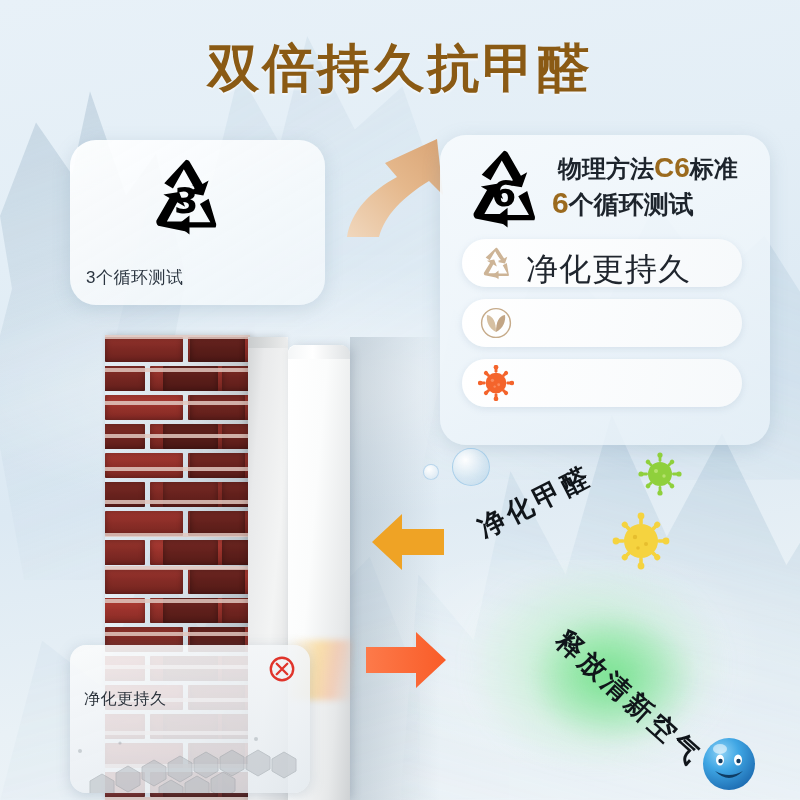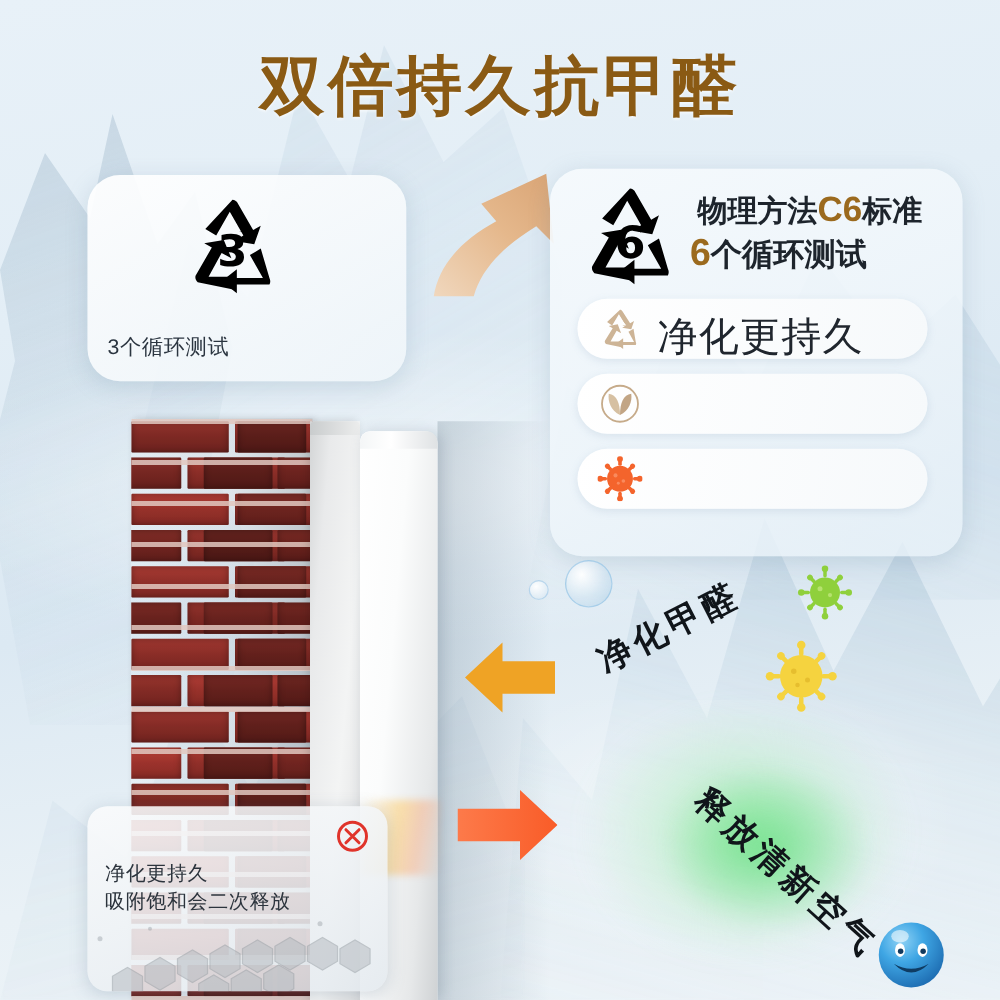--- a/index.html
+++ b/index.html
@@ -415,21 +415,20 @@
       </svg>
     </div>
   </div>
 
   <div class="card" id="card-bottom">
     <svg class="xmark" viewBox="0 0 40 40">
       <circle cx="20" cy="20" r="16" fill="none" stroke="#e0342b" stroke-width="3.4"></circle>
       <path d="M12.5 12.5 L27.5 27.5 M27.5 12.5 L12.5 27.5" stroke="#e0342b" stroke-width="3.4" stroke-linecap="round"></path>
     </svg>
     <div class="bt-l1">净化更持久</div>
-    <div class="bt-l2">吸附饱和会二次释放</div>
     <svg class="honey" viewBox="0 0 270 80">
       <g fill="#b7bcc1" stroke="#9aa1a7" stroke-width="1">
         <polygon points="30,60 42,53 54,60 54,72 42,79 30,72"></polygon>
         <polygon points="56,52 68,45 80,52 80,64 68,71 56,64"></polygon>
         <polygon points="82,46 94,39 106,46 106,58 94,65 82,58"></polygon>
         <polygon points="108,42 120,35 132,42 132,54 120,61 108,54"></polygon>
         <polygon points="134,38 146,31 158,38 158,50 146,57 134,50"></polygon>
         <polygon points="160,36 172,29 184,36 184,48 172,55 160,48"></polygon>
         <polygon points="186,36 198,29 210,36 210,48 198,55 186,48"></polygon>
         <polygon points="212,38 224,31 236,38 236,50 224,57 212,50"></polygon>

